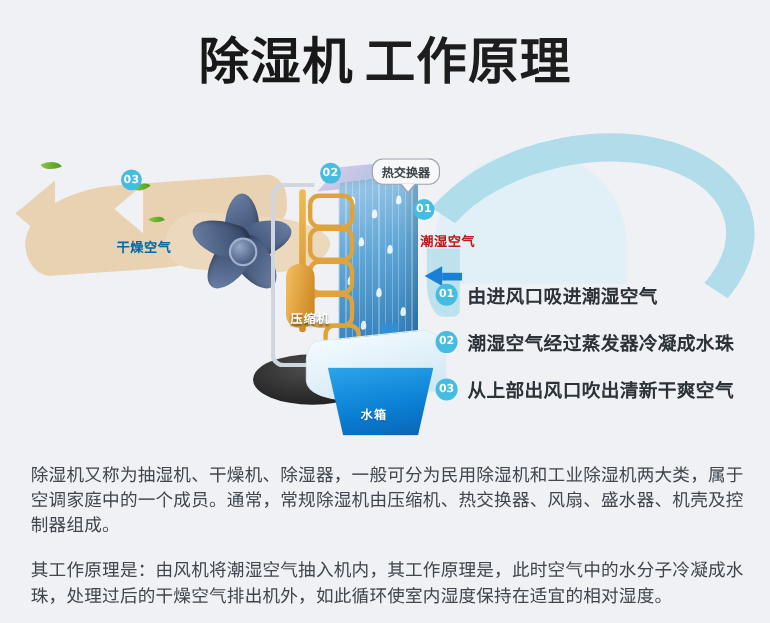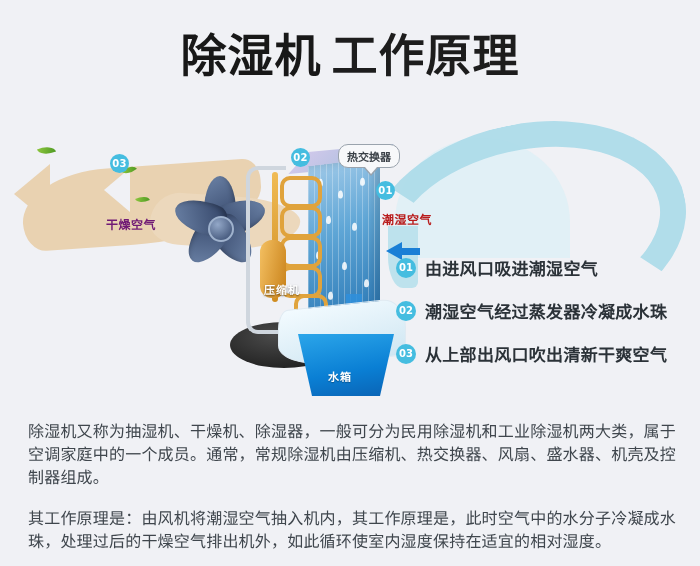--- a/index.html
+++ b/index.html
@@ -281,21 +281,21 @@
   .badge.b-01 { left: 376px; top: 63px; }
 
   .ill-text {
     position: absolute;
     color: #3c6a8c;
     font-size: 12px;
     font-weight: 700;
     letter-spacing: .5px;
     white-space: nowrap;
   }
-  .ill-text.dry { left: 106px; top: 97px; color: #701a75; }
+  .ill-text.dry { left: 106px; top: 97px; color: #0369a1; }
   .ill-text.humid { left: 382px; top: 92px; color: #b91c1c; }
   .compressor-label {
     position: absolute; left: 264px; top: 163px;
     color: #ffffff;
     font-size: 11px;
     font-weight: 700;
     letter-spacing: 1px;
     text-shadow: 0 1px 2px rgba(0,0,0,.55);
     white-space: nowrap;
   }

